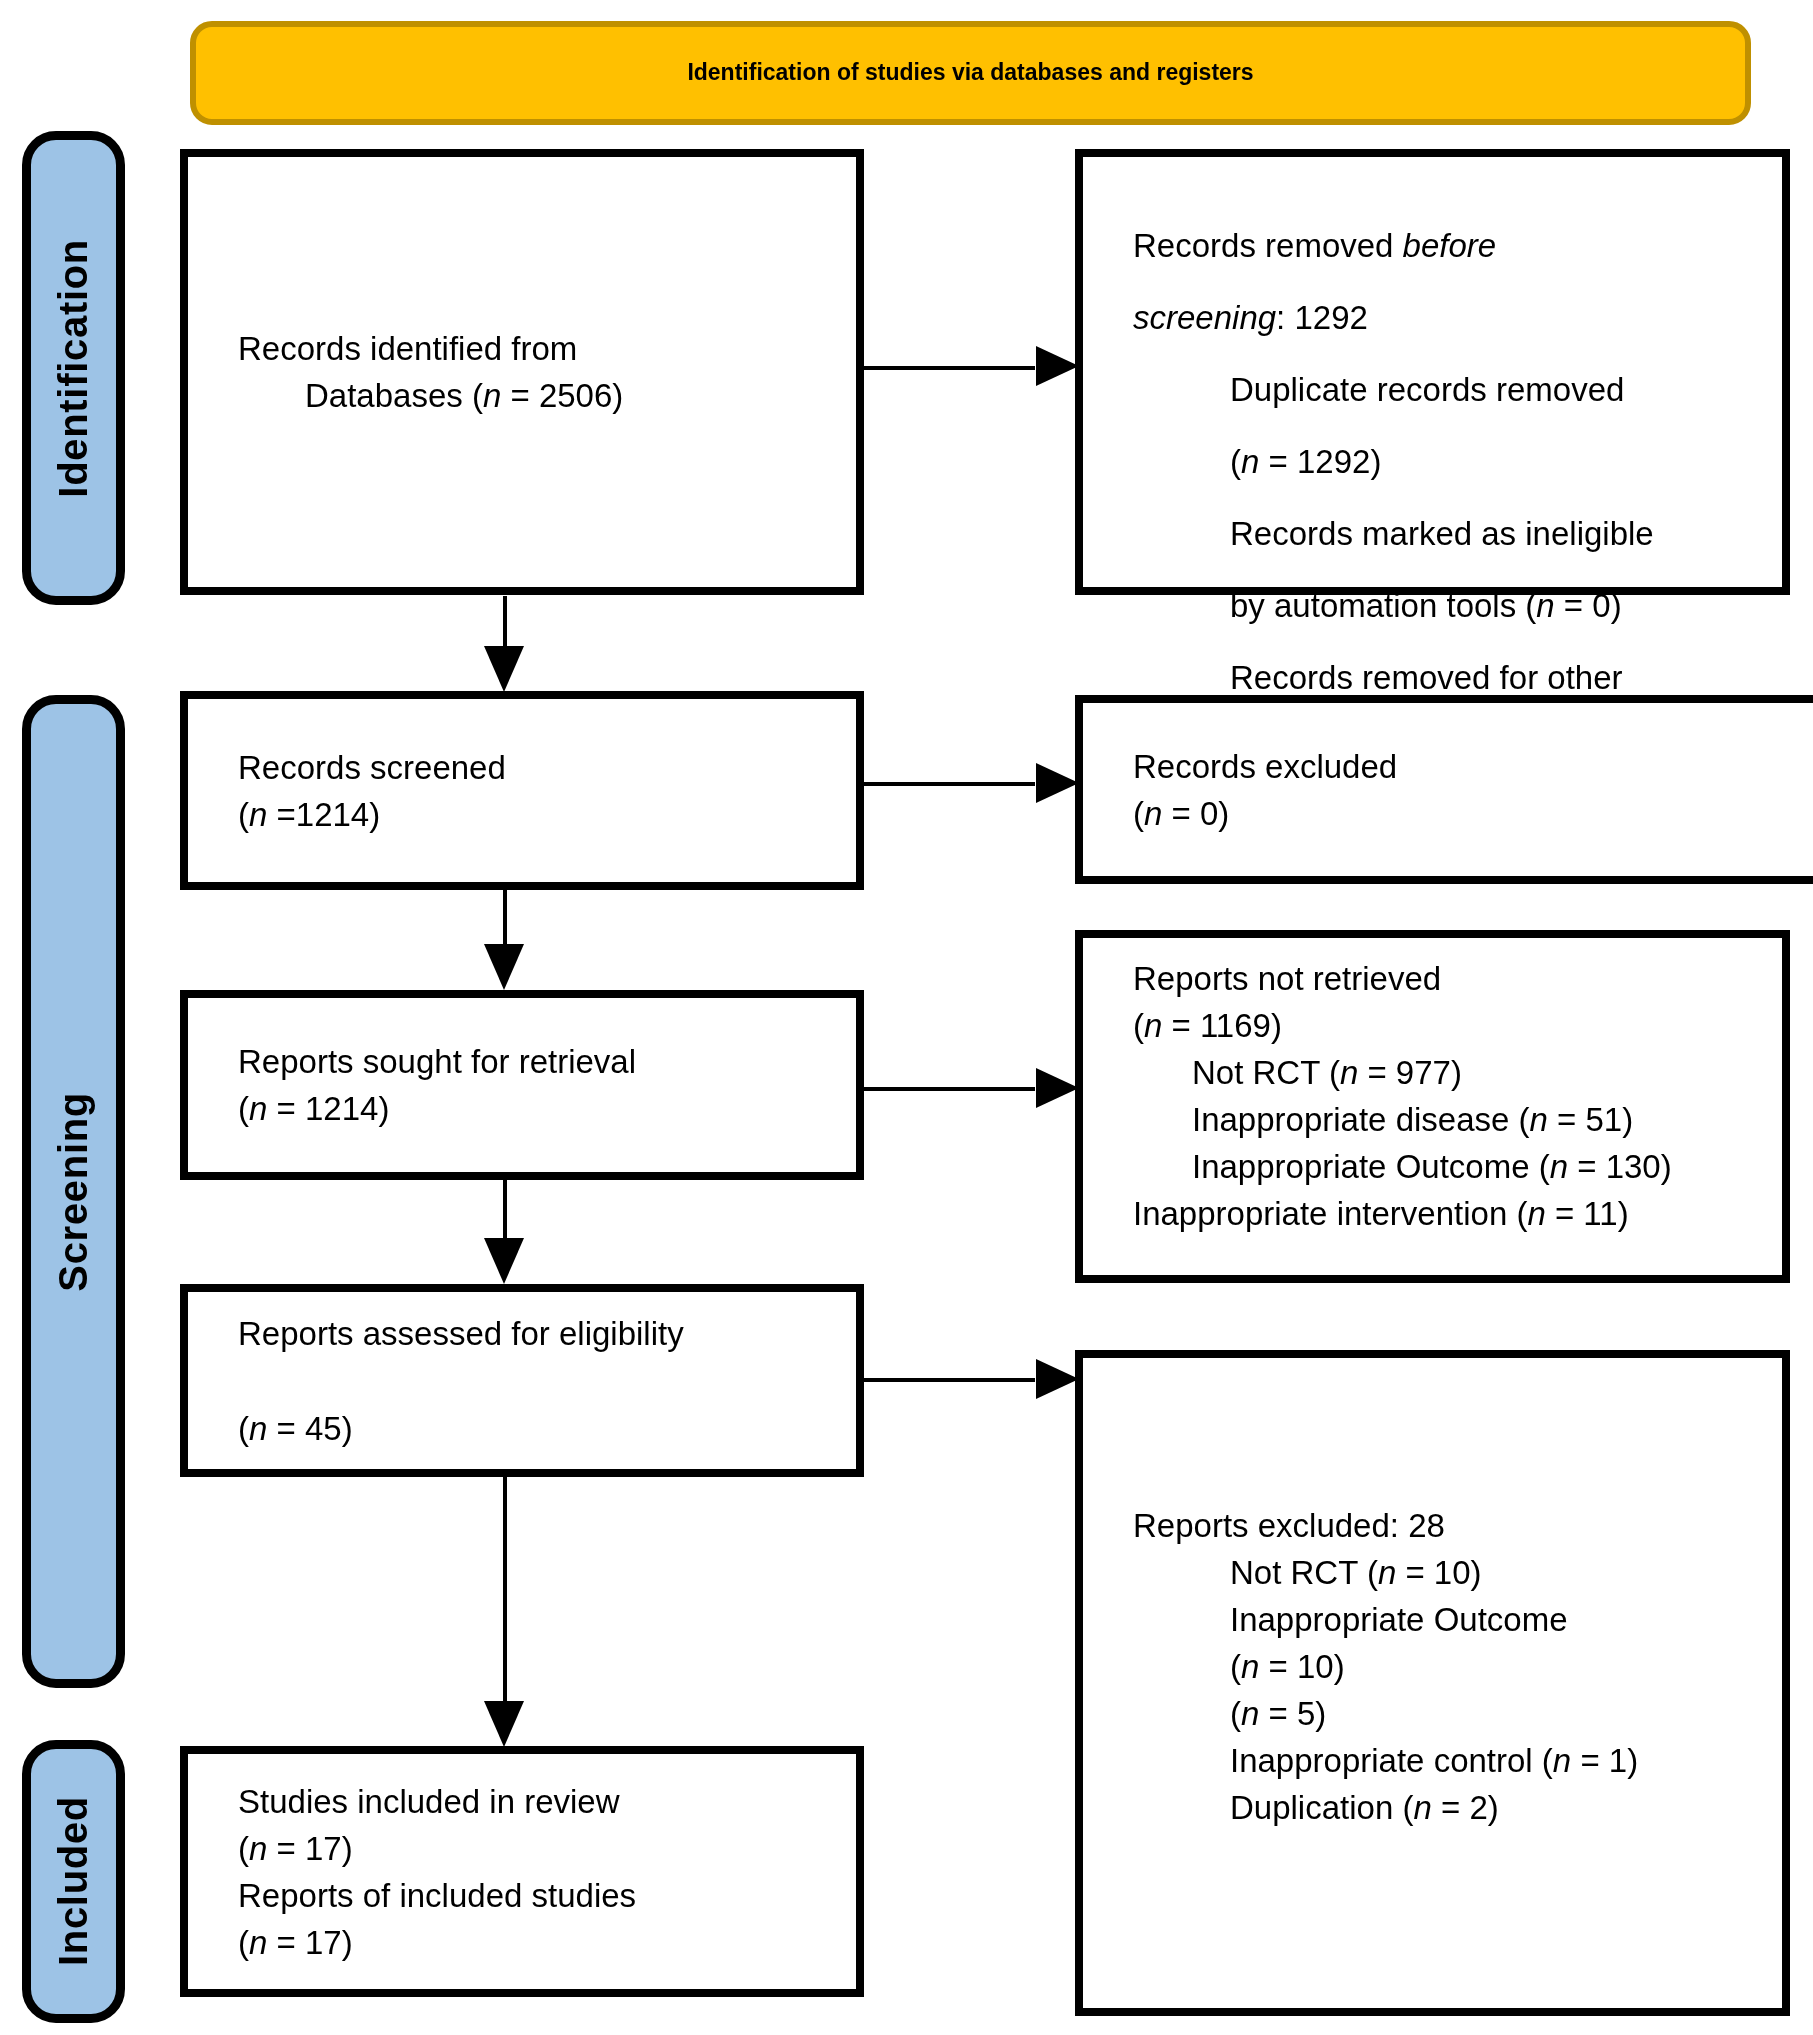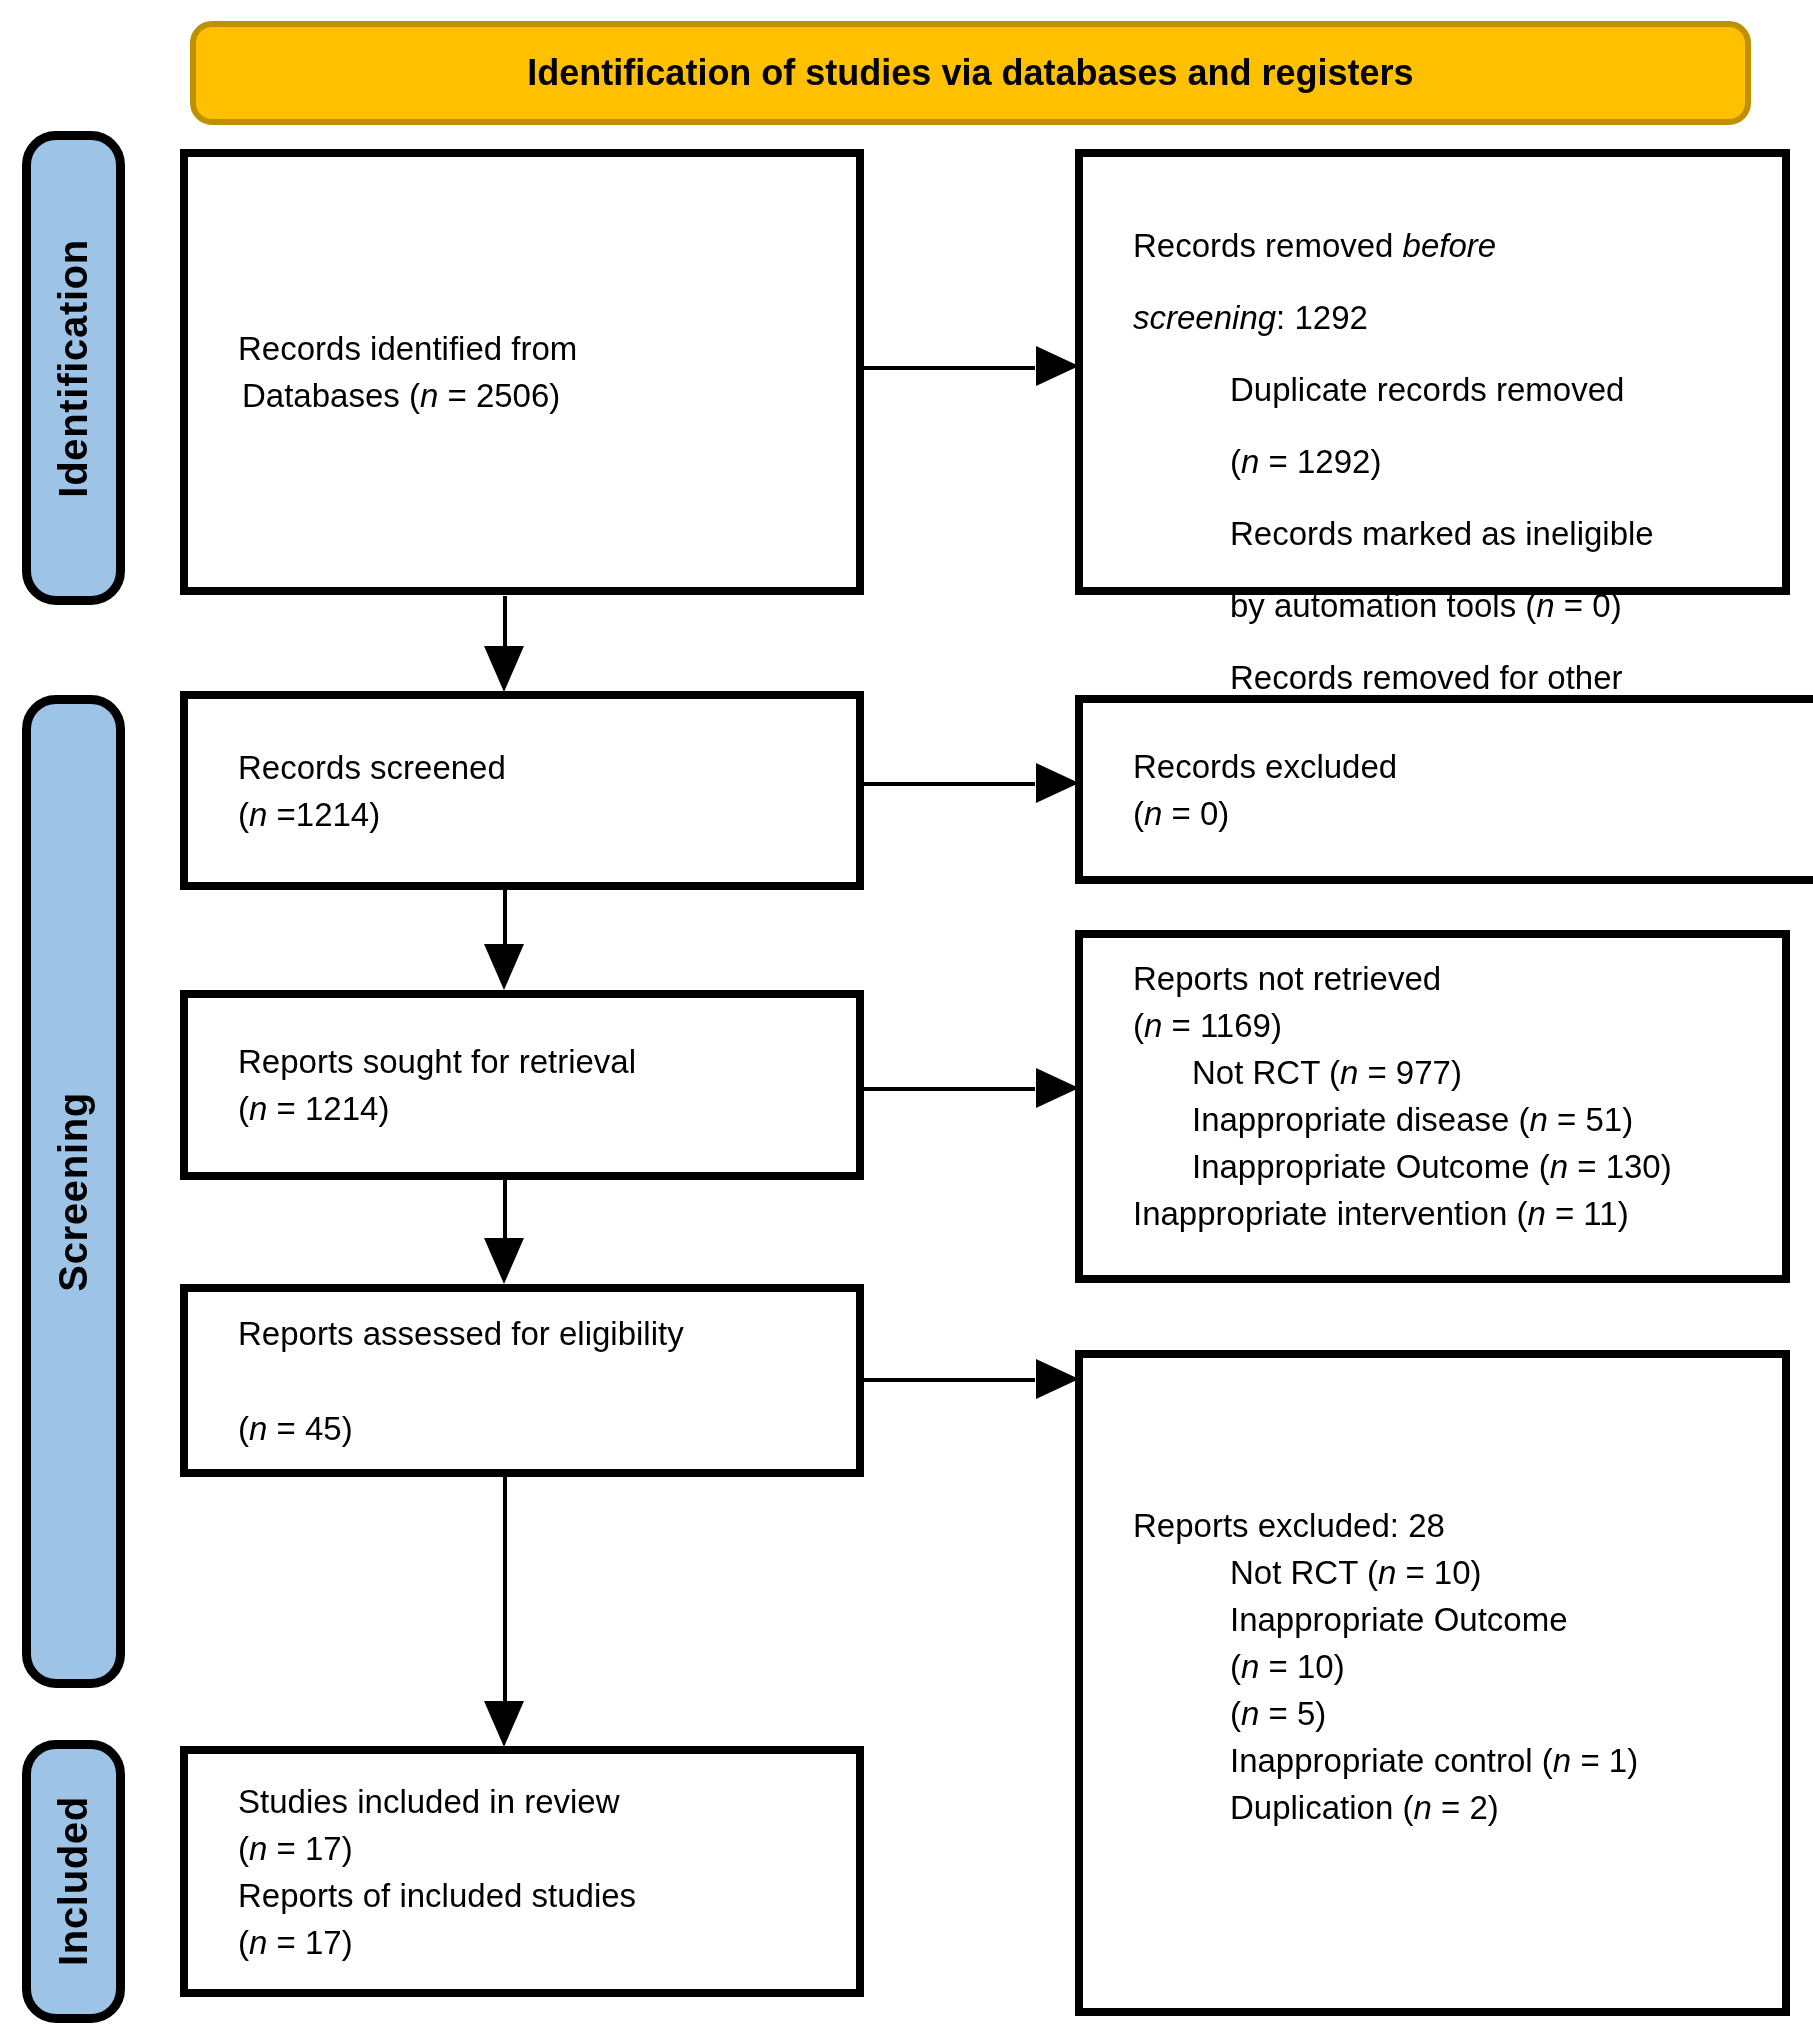--- a/index.html
+++ b/index.html
@@ -3,36 +3,36 @@
 <meta charset="utf-8">
 <style>
   html,body{margin:0;padding:0;background:#ffffff;}
   body{width:1814px;height:2035px;position:relative;font-family:"Liberation Sans","DejaVu Sans",sans-serif;color:#000;}
   .canvas{position:absolute;left:0;top:0;width:1814px;height:2035px;background:#fff;}
 
   
   .banner{position:absolute;left:190px;top:20.6px;width:1561px;height:104px;
     background:#FFC000;border:6.6px solid #BF9000;border-radius:22px;
     display:flex;align-items:center;justify-content:center;box-sizing:border-box;}
-  .banner span{font-size:36px;font-weight:bold;}
+  .banner span{font-size:23px;font-weight:bold;}
 
   
   .stage{position:absolute;left:22px;width:103px;background:#9DC3E6;border:9.6px solid #000;
     border-radius:34px;display:flex;align-items:center;justify-content:center;box-sizing:border-box;}
   .stage .vtext{writing-mode:vertical-rl;transform:rotate(180deg);font-weight:bold;font-size:40px;letter-spacing:0.7px;}
   .st-ident{top:131px;height:474px;}
   .st-screen{top:695px;height:993px;}
   .st-incl{top:1740px;height:283px;}
 
   
   .box{position:absolute;background:#fff;border:8px solid #000;box-sizing:border-box;
     display:flex;flex-direction:column;justify-content:center;}
   .box.topalign{justify-content:flex-start;}
   .line{font-size:33px;line-height:47px;padding-left:50px;white-space:nowrap;}
-  .ind55{padding-left:54px;}
+  .ind55{padding-left:117px;}
   .ind80{padding-left:109px;}
   .ind135{padding-left:147px;}
 
   .b-identified{left:180px;top:149px;width:684px;height:446px;}
   .b-removed{left:1075px;top:149px;width:715px;height:446px;padding-top:65px;gap:25px;}
   .b-screened{left:180px;top:691px;width:684px;height:199px;}
   .b-excluded-rec{left:1075px;top:695px;width:789px;height:189px;}
   .b-sought{left:180px;top:990px;width:684px;height:190px;}
   .b-notretrieved{left:1075px;top:930px;width:715px;height:353px;padding-top:17px;}
   .b-assessed{left:180px;top:1284px;width:684px;height:193px;gap:48px;}

